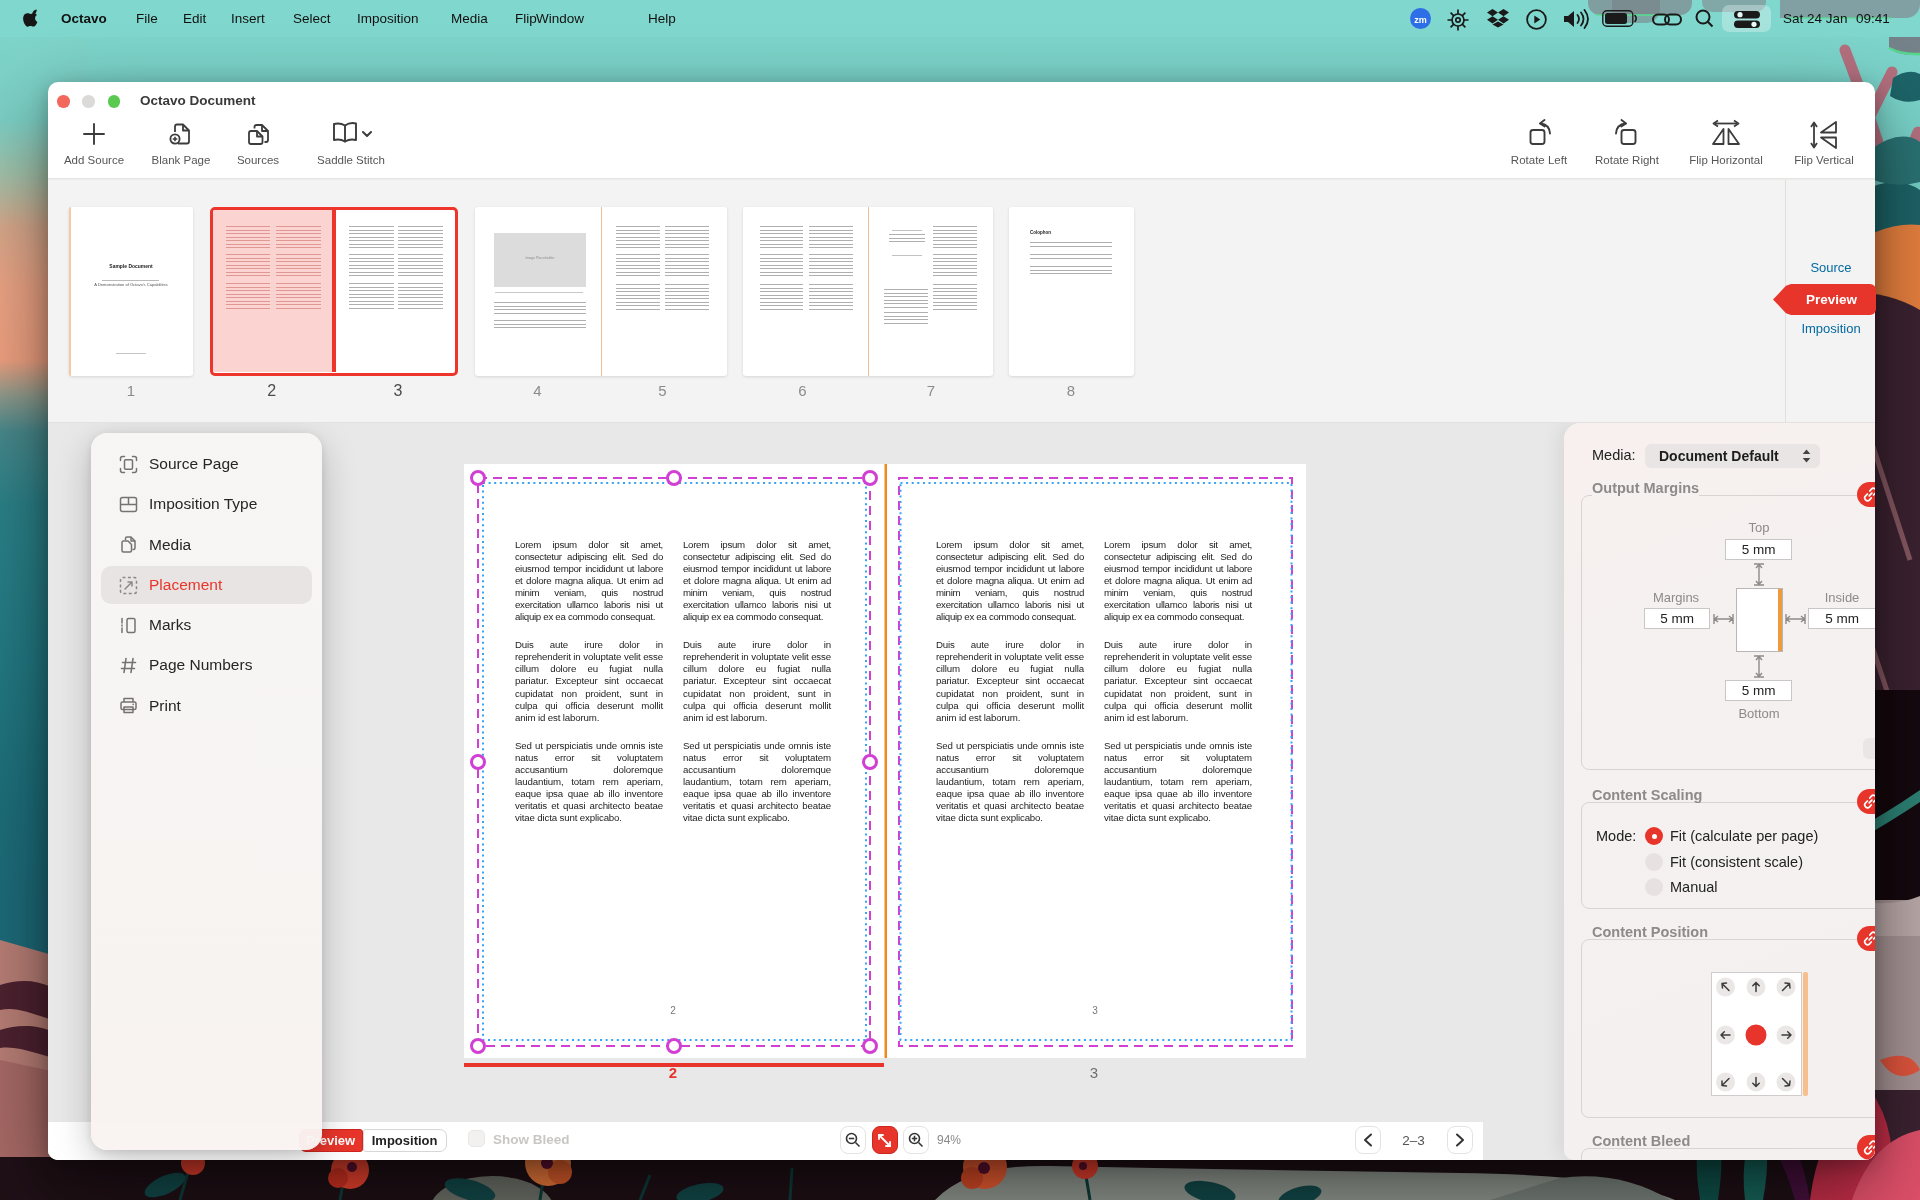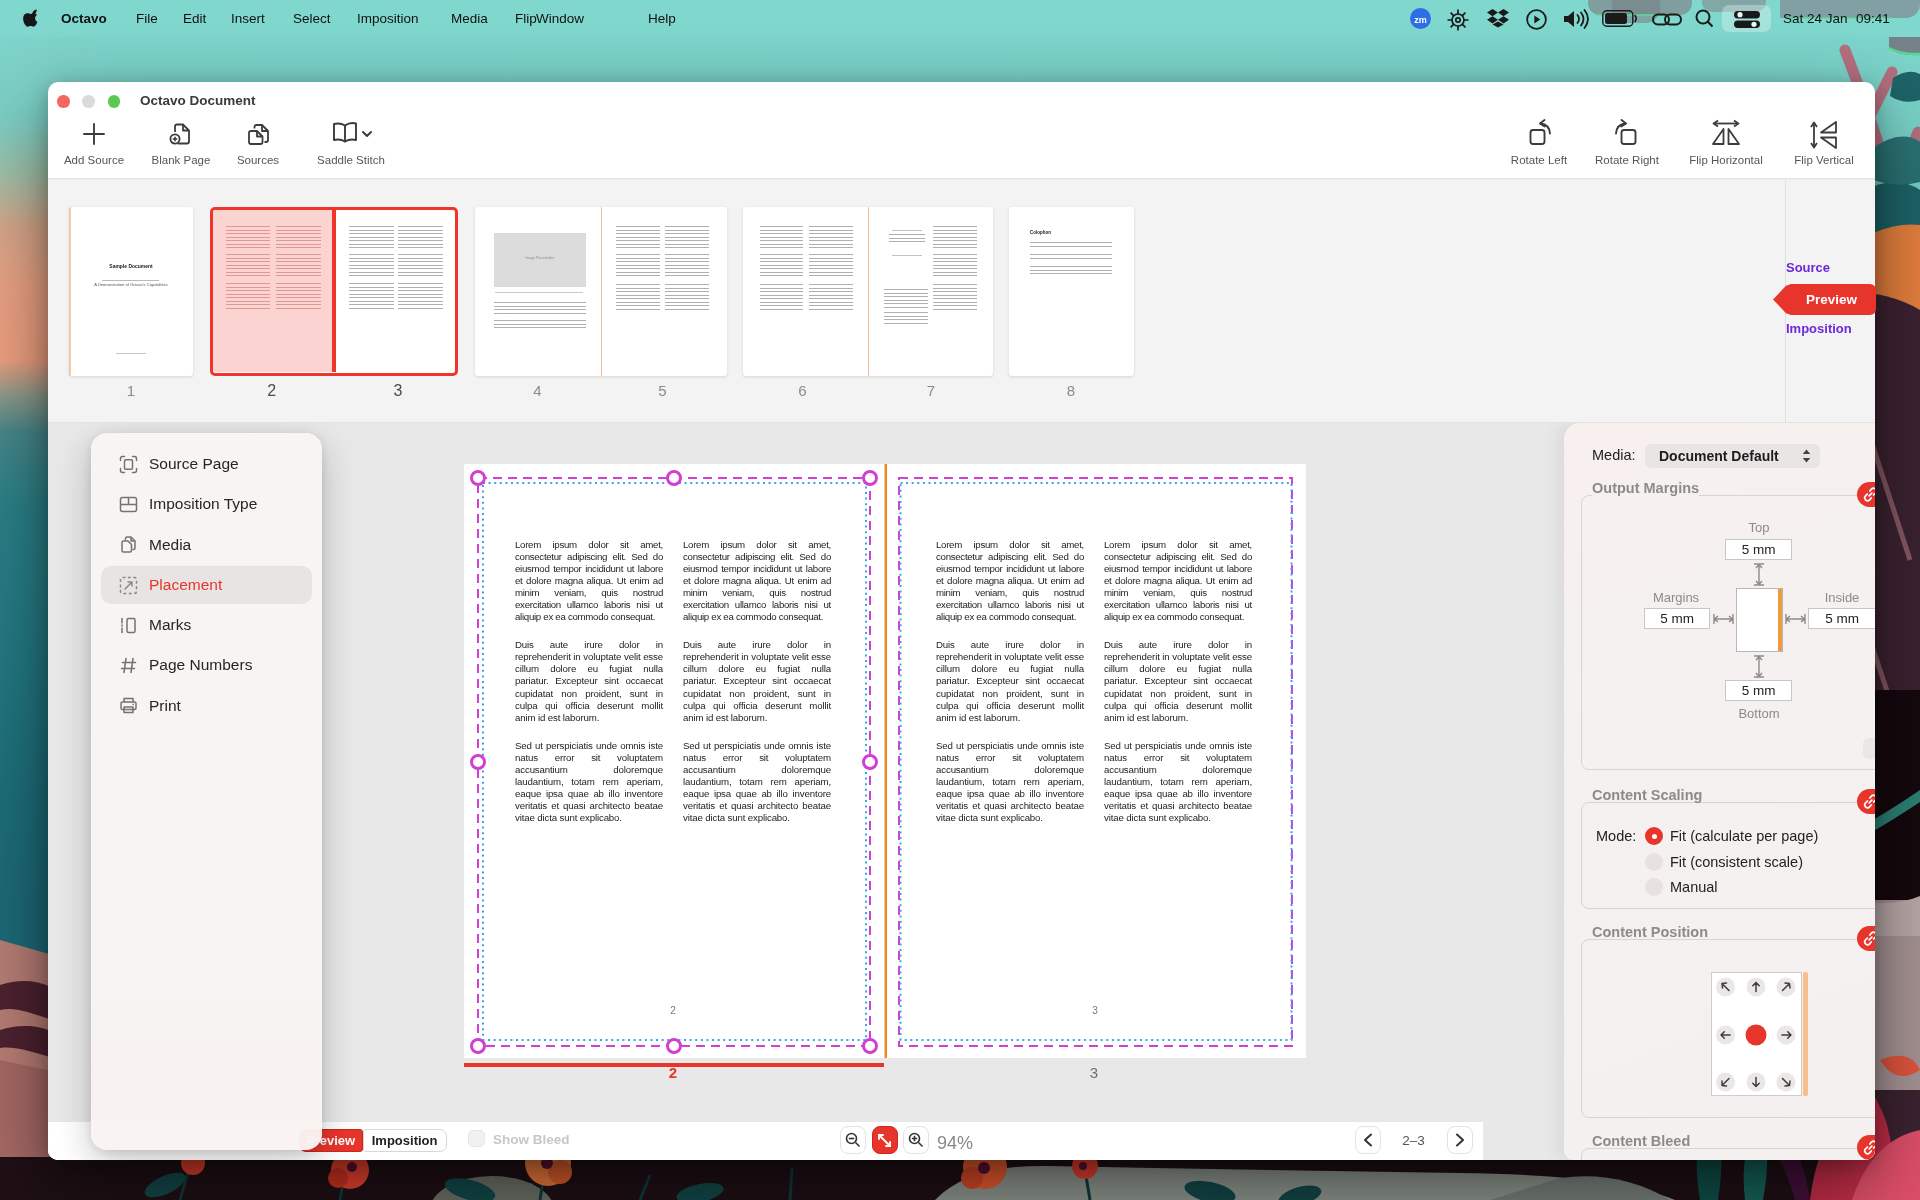--- a/index.html
+++ b/index.html
@@ -25,21 +25,21 @@
 
 
 #strip { position:absolute; left:0; top:97px; width:1827px; height:244px; background:#f4f3f3; border-top:1px solid #ececeb; border-bottom:1px solid #e3e2e1; }
 .thumb { position:absolute; top:27px; height:169px; background:#fff; border-radius:3px; box-shadow:0 1px 3px rgba(0,0,0,.12); }
 .tlab { position:absolute; top:202px; font-size:15px; color:#8b8b8b; transform:translateX(-50%); }
 .lines { position:absolute; background-image:repeating-linear-gradient(180deg, rgba(110,110,110,.55) 0px, rgba(110,110,110,.55) 1px, transparent 1px, transparent 3.57px); }
 .linesr { position:absolute; background-image:repeating-linear-gradient(180deg, rgba(205,115,108,.62) 0px, rgba(205,115,108,.62) 1px, transparent 1px, transparent 3.57px); }
 
 
 #tabcol { position:absolute; left:1737px; top:0px; width:90px; height:244px; border-left:1px solid #e1e0df; }
-.vtab { position:absolute; left:0; width:90px; text-align:left; font-size:13px; font-weight:700; color:#6d28d9; }
+.vtab { position:absolute; left:0; width:90px; text-align:center; font-size:13px; font-weight:400; color:#0369a1; }
 #ptag { position:absolute; left:-13px; top:104px; width:103px; height:31px; background:#e8352b; border-radius:6px; clip-path:polygon(0 50%, 13px 6%, 18px 0, 100% 0, 100% 100%, 18px 100%, 13px 94%); }
 #ptag span { position:absolute; left:33px; top:7.5px; font-size:13.5px; font-weight:bold; color:#fff; }
 
 
 #main { position:absolute; left:0; top:341px; width:1827px; height:737px; background:#e9e8e8; border-radius:0 0 10px 10px; overflow:hidden; }
 .page { position:absolute; background:#fff; }
 .pgtext { position:absolute; width:148px; font-size:9.7px; line-height:12.05px; letter-spacing:-0.15px; text-align:justify; color:#1d1d1d; }
 .pgtext p { margin-bottom:16px; } .pgtext p.p1 { letter-spacing:-0.3px; }
 .pgnum { position:absolute; font-size:10px; color:#777; transform:translateX(-50%); }
 
@@ -463,21 +463,21 @@
             <path d="M2,6 L2,2 L6,2 M9,13 L13,13 L13,9"></path>
           </svg>
 </div>
 <div class="btn" style="left:855px;top:4px;width:26px;height:28px;background:#fff;border:1px solid #e5e3e2;border-radius:8px;">
 <svg width="16" height="16" viewBox="0 0 16 16" fill="none" stroke="#333" stroke-width="1.6">
             <circle cx="6.5" cy="6.5" r="5"></circle>
             <path d="M10.5,10.5 L14.5,14.5"></path>
             <path d="M3.8,6.5 L9.2,6.5 M6.5,3.8 L6.5,9.2"></path>
           </svg>
 </div>
-<div class="abs" style="left:889px;top:11px;font-size:18px;color:#8a8888;">94%</div>
+<div class="abs" style="left:889px;top:11px;font-size:12px;color:#8a8888;">94%</div>
 <div class="btn" style="left:1306.8px;top:4px;width:26px;height:28px;background:#fff;border:1px solid #e5e3e2;border-radius:8px;">
 <svg width="12" height="14" viewBox="0 0 12 14" fill="none" stroke="#333" stroke-width="2" stroke-linecap="round" stroke-linejoin="round">
             <path d="M9,1.5 L3,7 L9,12.5"></path>
           </svg>
 </div>
 <div class="abs" style="left:1365.6px;top:11px;font-size:13.5px;color:#555;transform:translateX(-50%);">2–3</div>
 <div class="btn" style="left:1398.9px;top:4px;width:26px;height:28px;background:#fff;border:1px solid #e5e3e2;border-radius:8px;">
 <svg width="12" height="14" viewBox="0 0 12 14" fill="none" stroke="#333" stroke-width="2" stroke-linecap="round" stroke-linejoin="round">
             <path d="M3,1.5 L9,7 L3,12.5"></path>
           </svg>

